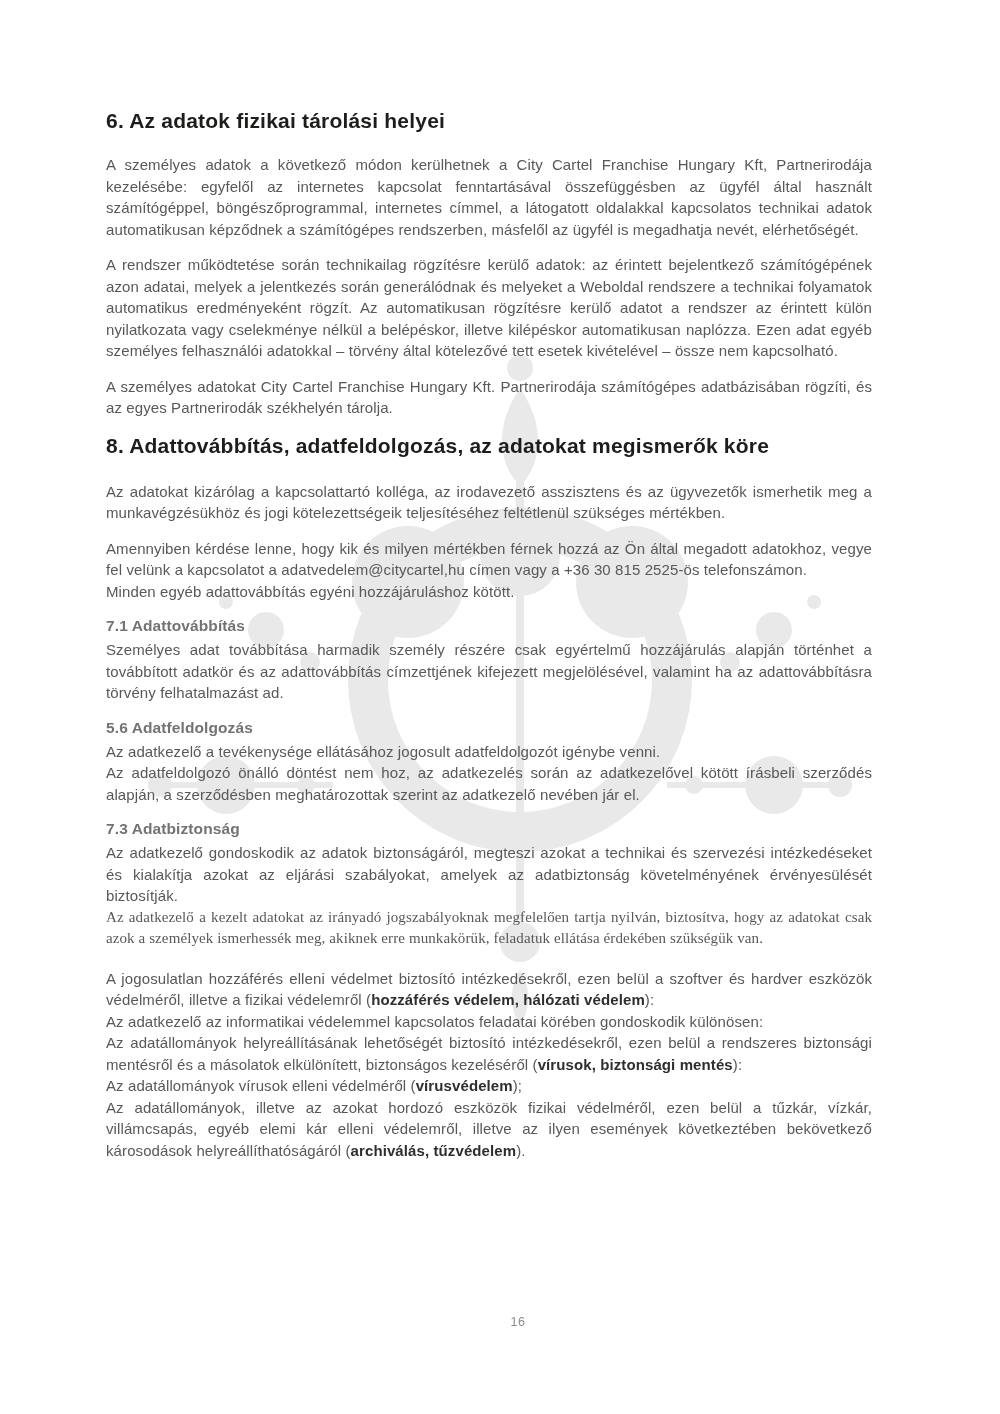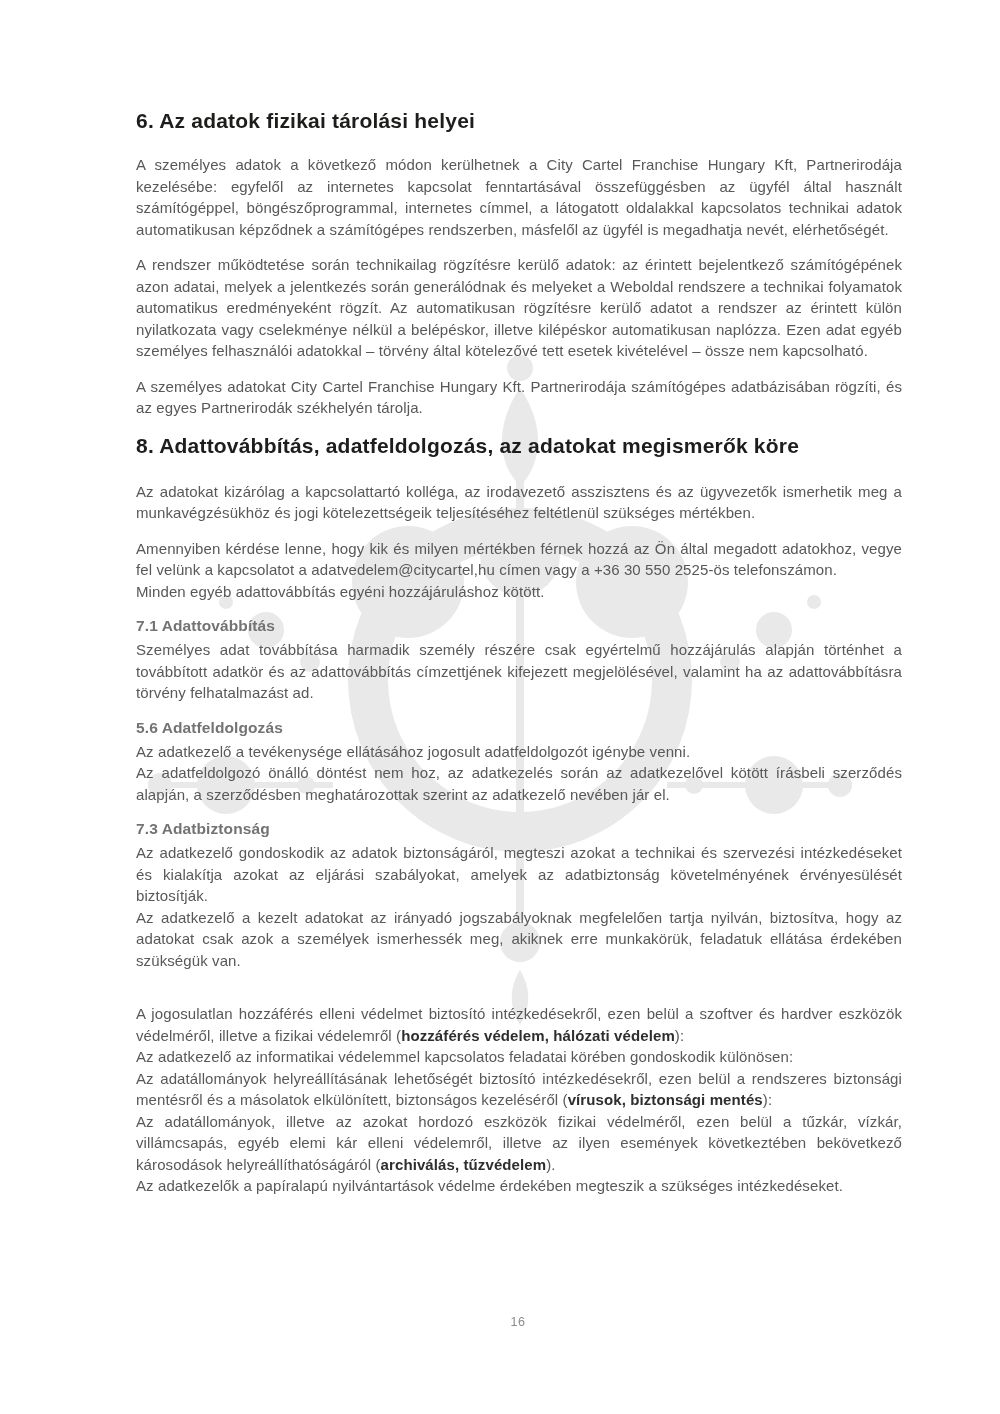--- a/index.html
+++ b/index.html
@@ -19,21 +19,21 @@
     position: absolute;
     left: 130px;
     top: 330px;
     width: 740px;
     height: 700px;
     z-index: 0;
     pointer-events: none;
   }
   .content {
     position: absolute;
-    left: 136px;
+    left: 106px;
     top: 108px;
     width: 766px;
     z-index: 1;
     color: #58585a;
     font-size: 15px;
     line-height: 21.5px;
     letter-spacing: 0.1px;
   }
   h1 {
     font-size: 21px;
@@ -52,21 +52,21 @@
     line-height: 20px;
     font-weight: bold;
     color: #737373;
     margin: 8px 0 3px 0;
   }
   p {
     margin: 0 0 14px 0;
     text-align: justify;
   }
   p.tight { margin-bottom: 0; }
-  p.gap-after { margin-bottom: 32px; }
+  p.gap-after { margin-bottom: 18px; font-family: Liberation Serif, serif; }
   strong {
     font-weight: bold;
     color: #2e2e2e;
   }
   .footer {
     position: absolute;
     left: 18px;
     top: 1312px;
     width: 1000px;
     text-align: center;
@@ -115,39 +115,39 @@
 
     <h1>6. Az adatok fizikai tárolási helyei</h1>
 
     <p>A személyes adatok a következő módon kerülhetnek a City Cartel Franchise Hungary Kft, Partnerirodája kezelésébe: egyfelől az internetes kapcsolat fenntartásával összefüggésben az ügyfél által használt számítógéppel, böngészőprogrammal, internetes címmel, a látogatott oldalakkal kapcsolatos technikai adatok automatikusan képződnek a számítógépes rendszerben, másfelől az ügyfél is megadhatja nevét, elérhetőségét.</p>
     <p>A rendszer működtetése során technikailag rögzítésre kerülő adatok: az érintett bejelentkező számítógépének azon adatai, melyek a jelentkezés során generálódnak és melyeket a Weboldal rendszere a technikai folyamatok automatikus eredményeként rögzít. Az automatikusan rögzítésre kerülő adatot a rendszer az érintett külön nyilatkozata vagy cselekménye nélkül a belépéskor, illetve kilépéskor automatikusan naplózza. Ezen adat egyéb személyes felhasználói adatokkal – törvény által kötelezővé tett esetek kivételével – össze nem kapcsolható.</p>
     <p>A személyes adatokat City Cartel Franchise Hungary Kft. Partnerirodája számítógépes adatbázisában rögzíti, és az egyes Partnerirodák székhelyén tárolja.</p>
 
     <h1 class="mt">8. Adattovábbítás, adatfeldolgozás, az adatokat megismerők köre</h1>
 
     <p>Az adatokat kizárólag a kapcsolattartó kolléga, az irodavezető asszisztens és az ügyvezetők ismerhetik meg a munkavégzésükhöz és jogi kötelezettségeik teljesítéséhez feltétlenül szükséges mértékben.</p>
-    <p class="tight">Amennyiben kérdése lenne, hogy kik és milyen mértékben férnek hozzá az Ön által megadott adatokhoz, vegye fel velünk a kapcsolatot a adatvedelem@citycartel,hu címen vagy a +36 30 550 2525-ös telefonszámon.</p>
+    <p class="tight">Amennyiben kérdése lenne, hogy kik és milyen mértékben férnek hozzá az Ön által megadott adatokhoz, vegye fel velünk a kapcsolatot a adatvedelem@citycartel,hu címen vagy a +36 30 815 2525-ös telefonszámon.</p>
     <p>Minden egyéb adattovábbítás egyéni hozzájáruláshoz kötött.</p>
 
     <h2>7.1 Adattovábbítás</h2>
     <p>Személyes adat továbbítása harmadik személy részére csak egyértelmű hozzájárulás alapján történhet a továbbított adatkör és az adattovábbítás címzettjének kifejezett megjelölésével, valamint ha az adattovábbításra törvény felhatalmazást ad.</p>
 
     <h2>5.6 Adatfeldolgozás</h2>
     <p class="tight">Az adatkezelő a tevékenysége ellátásához jogosult adatfeldolgozót igénybe venni.</p>
     <p>Az adatfeldolgozó önálló döntést nem hoz, az adatkezelés során az adatkezelővel kötött írásbeli szerződés alapján, a szerződésben meghatározottak szerint az adatkezelő nevében jár el.</p>
 
     <h2>7.3 Adatbiztonság</h2>
     <p class="tight">Az adatkezelő gondoskodik az adatok biztonságáról, megteszi azokat a technikai és szervezési intézkedéseket és kialakítja azokat az eljárási szabályokat, amelyek az adatbiztonság követelményének érvényesülését biztosítják.</p>
     <p class="gap-after">Az adatkezelő a kezelt adatokat az irányadó jogszabályoknak megfelelően tartja nyilván, biztosítva, hogy az adatokat csak azok a személyek ismerhessék meg, akiknek erre munkakörük, feladatuk ellátása érdekében szükségük van.</p>
 
     <p class="tight"><span>A jogosulatlan hozzáférés elleni védelmet biztosító intézkedésekről, ezen belül a szoftver és hardver eszközök védelméről, illetve a fizikai védelemről (</span><strong>hozzáférés védelem, hálózati védelem</strong><span>):</span></p>
     <p class="tight">Az adatkezelő az informatikai védelemmel kapcsolatos feladatai körében gondoskodik különösen:</p>
     <p class="tight"><span>Az adatállományok helyreállításának lehetőségét biztosító intézkedésekről, ezen belül a rendszeres biztonsági mentésről és a másolatok elkülönített, biztonságos kezeléséről (</span><strong>vírusok, biztonsági mentés</strong><span>):</span></p>
+    <p class="tight"><span>Az adatállományok vírusok elleni védelméről (</span><strong>vírusvédelem</strong><span>);</span></p>
     <p class="tight"><span>Az adatállományok, illetve az azokat hordozó eszközök fizikai védelméről, ezen belül a tűzkár, vízkár, villámcsapás, egyéb elemi kár elleni védelemről, illetve az ilyen események következtében bekövetkező károsodások helyreállíthatóságáról (</span><strong>archiválás, tűzvédelem</strong><span>).</span></p>
-    <p class="tight">Az adatkezelők a papíralapú nyilvántartások védelme érdekében megteszik a szükséges intézkedéseket.</p>
 
   </main>
 
   <div class="footer">
     <span class="page-number">16</span>
   </div>
 
 </div>
 
 </body></html>

